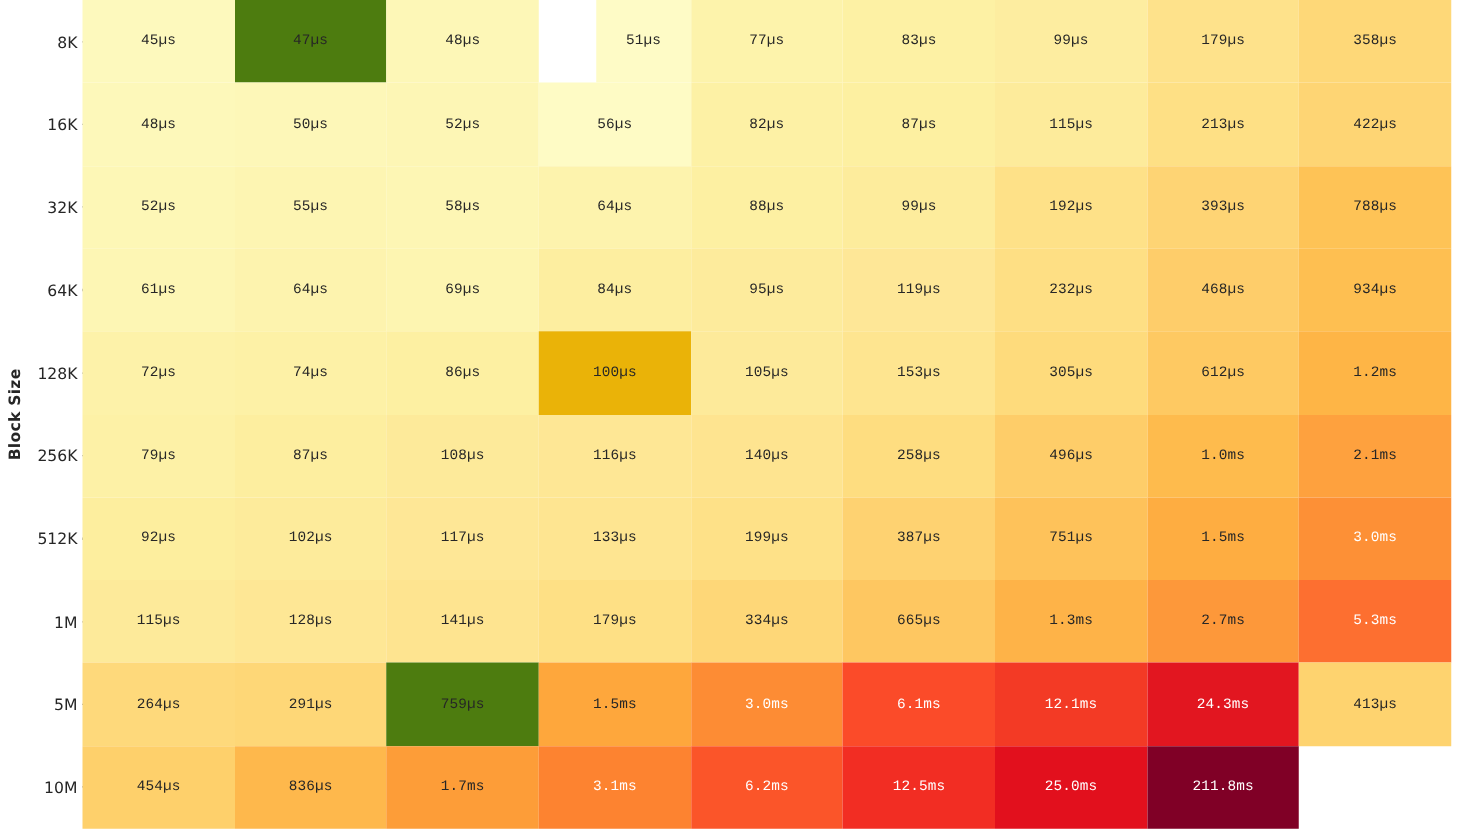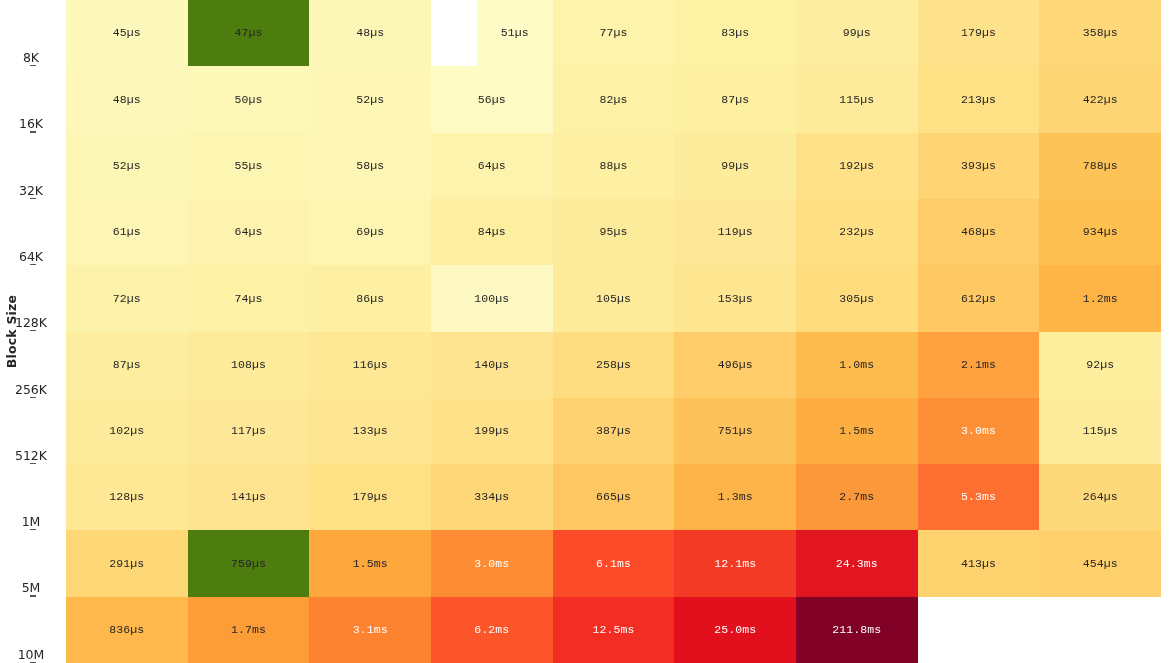--- a/index.html
+++ b/index.html
@@ -40,29 +40,28 @@
   
   #yticks {
     position: absolute;
     left: 0px;
     top: 0px;
     width: 75px;
     height: 663px;
   }
   .ytick {
     position: absolute;
-    right: 12px;
+    right: 0px;
     height: 66.3px;
     display: flex;
     align-items: center;
     justify-content: flex-end;
     width: 61px;
     box-sizing: border-box;
     padding-right: 3px;
-    flex-direction: column;
   }
   .ytick-text {
     font-size: 12.5px;
     color: #262626;
     white-space: nowrap;
   }
   .ytick-mark {
     display: inline-block;
     width: 6px;
     height: 1.3px;
@@ -175,26 +174,27 @@
       <div class="cell" style="background: rgb(253, 245, 177); color: rgb(38, 38, 38);">69µs</div>
       <div class="cell" style="background: rgb(253, 238, 160); color: rgb(38, 38, 38);">84µs</div>
       <div class="cell" style="background: rgb(253, 235, 156); color: rgb(38, 38, 38);">95µs</div>
       <div class="cell" style="background: rgb(254, 231, 151); color: rgb(38, 38, 38);">119µs</div>
       <div class="cell" style="background: rgb(254, 223, 132); color: rgb(38, 38, 38);">232µs</div>
       <div class="cell" style="background: rgb(254, 205, 106); color: rgb(38, 38, 38);">468µs</div>
       <div class="cell" style="background: rgb(254, 191, 81); color: rgb(38, 38, 38);">934µs</div>
       <div class="cell" style="background: rgb(253, 242, 169); color: rgb(38, 38, 38);">72µs</div>
       <div class="cell" style="background: rgb(253, 241, 166); color: rgb(38, 38, 38);">74µs</div>
       <div class="cell" style="background: rgb(253, 240, 162); color: rgb(38, 38, 38);">86µs</div>
-      <div class="cell" style="background: #fef9c3; color: rgb(38, 38, 38);">100µs</div>
+      <div class="cell" style="background: #eab308; color: rgb(38, 38, 38);">100µs</div>
       <div class="cell" style="background: rgb(253, 234, 154); color: rgb(38, 38, 38);">105µs</div>
       <div class="cell" style="background: rgb(254, 229, 144); color: rgb(38, 38, 38);">153µs</div>
       <div class="cell" style="background: rgb(254, 219, 124); color: rgb(38, 38, 38);">305µs</div>
       <div class="cell" style="background: rgb(254, 201, 98); color: rgb(38, 38, 38);">612µs</div>
       <div class="cell" style="background: rgb(254, 181, 70); color: rgb(38, 38, 38);">1.2ms</div>
+      <div class="cell" style="background: rgb(253, 241, 166); color: rgb(38, 38, 38);">79µs</div>
       <div class="cell" style="background: rgb(253, 238, 159); color: rgb(38, 38, 38);">87µs</div>
       <div class="cell" style="background: rgb(253, 234, 154); color: rgb(38, 38, 38);">108µs</div>
       <div class="cell" style="background: rgb(254, 231, 149); color: rgb(38, 38, 38);">116µs</div>
       <div class="cell" style="background: rgb(254, 228, 144); color: rgb(38, 38, 38);">140µs</div>
       <div class="cell" style="background: rgb(254, 221, 128); color: rgb(38, 38, 38);">258µs</div>
       <div class="cell" style="background: rgb(254, 205, 105); color: rgb(38, 38, 38);">496µs</div>
       <div class="cell" style="background: rgb(254, 187, 77); color: rgb(38, 38, 38);">1.0ms</div>
       <div class="cell" style="background: rgb(254, 161, 62); color: rgb(38, 38, 38);">2.1ms</div>
       <div class="cell" style="background: rgb(253, 238, 158); color: rgb(38, 38, 38);">92µs</div>
       <div class="cell" style="background: rgb(253, 235, 155); color: rgb(38, 38, 38);">102µs</div>

